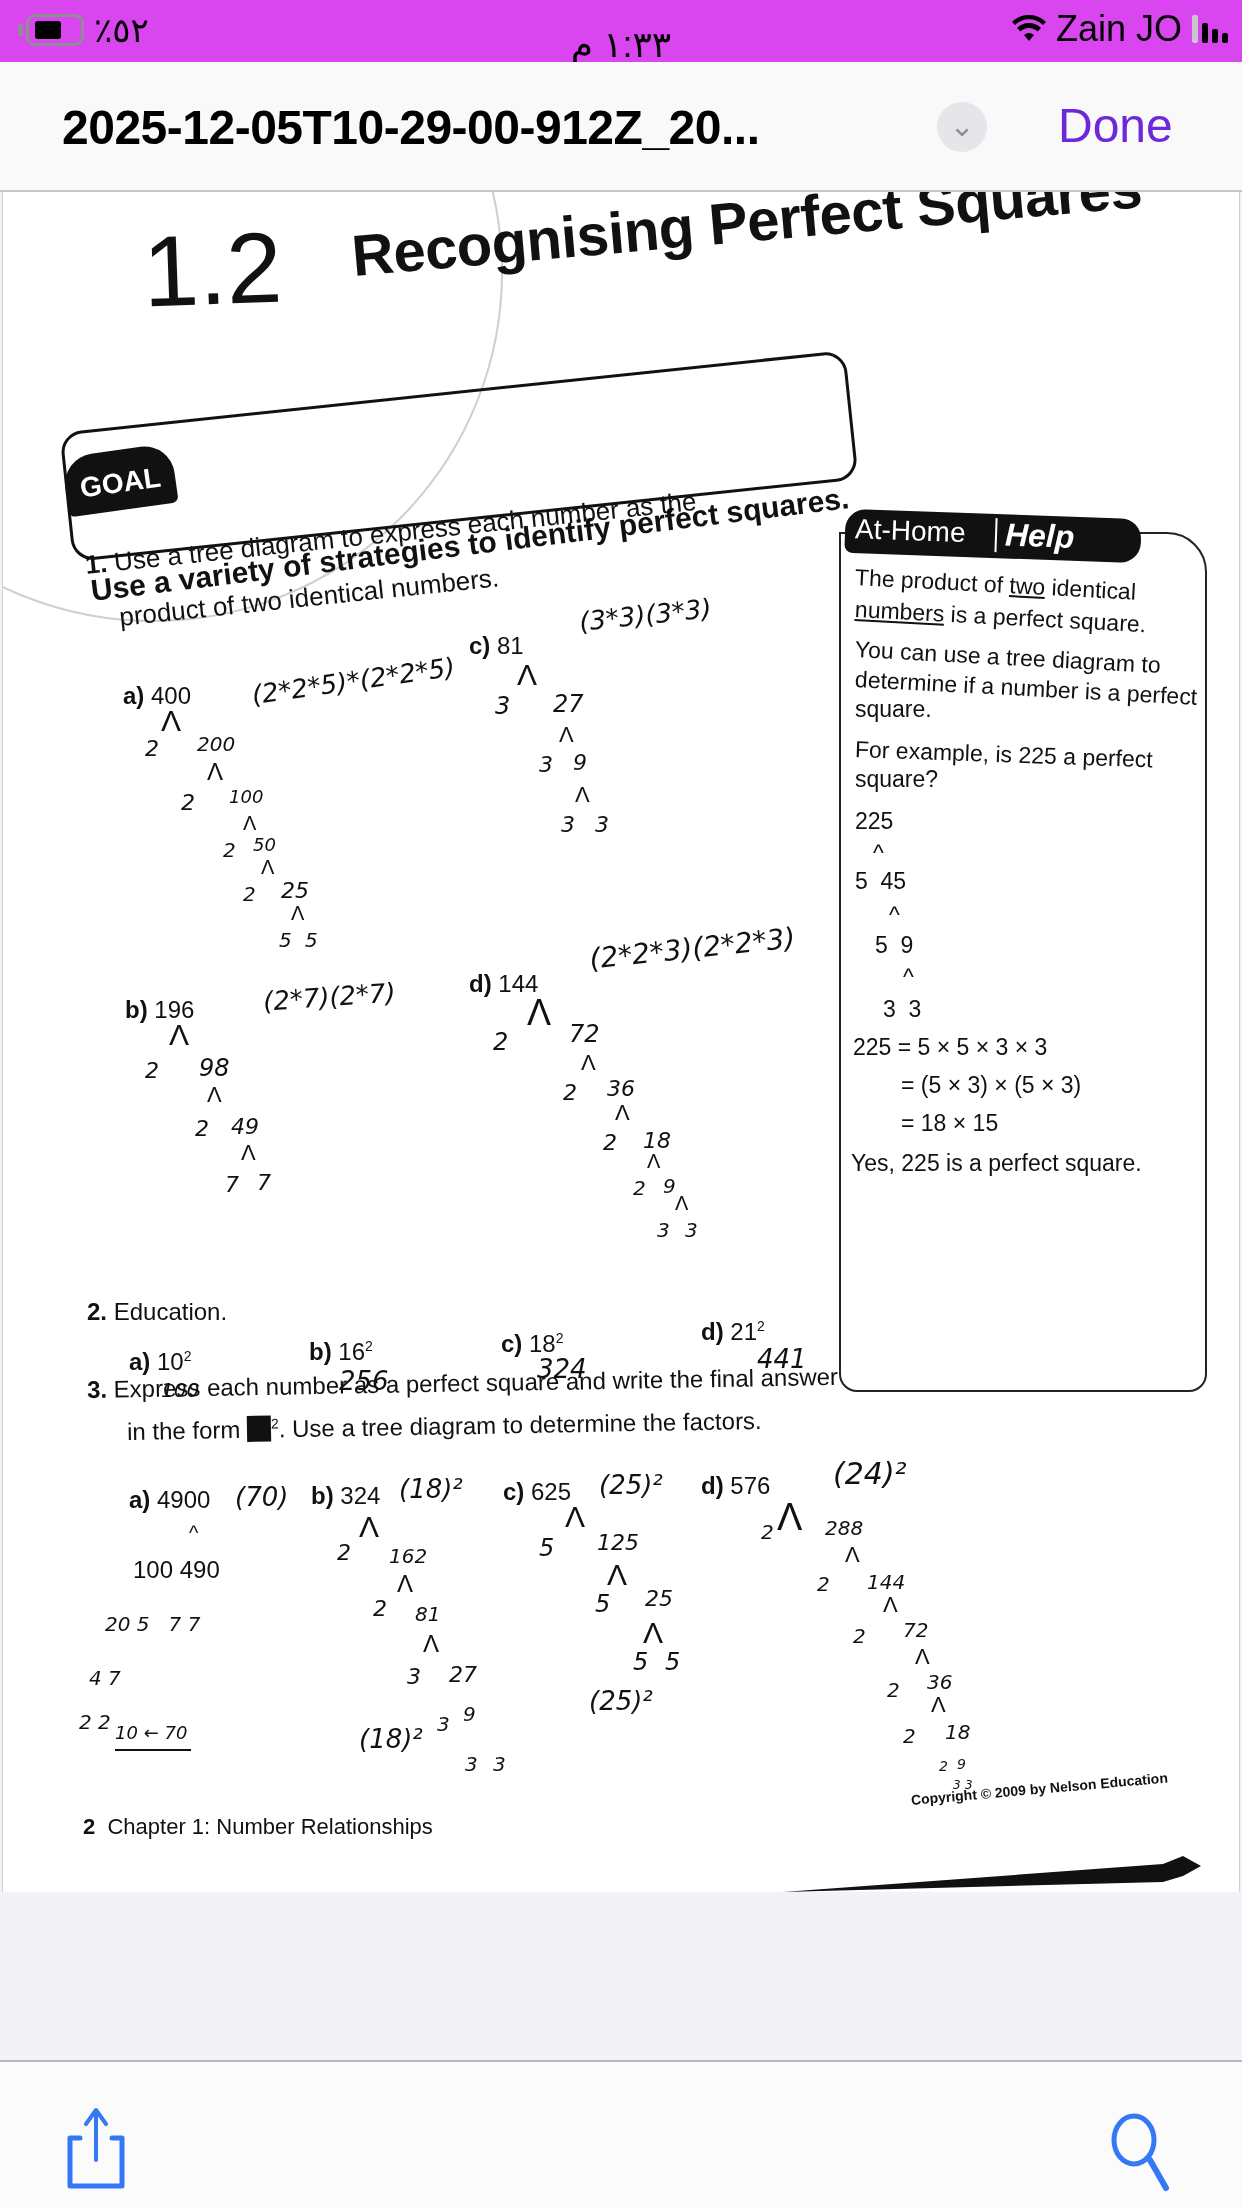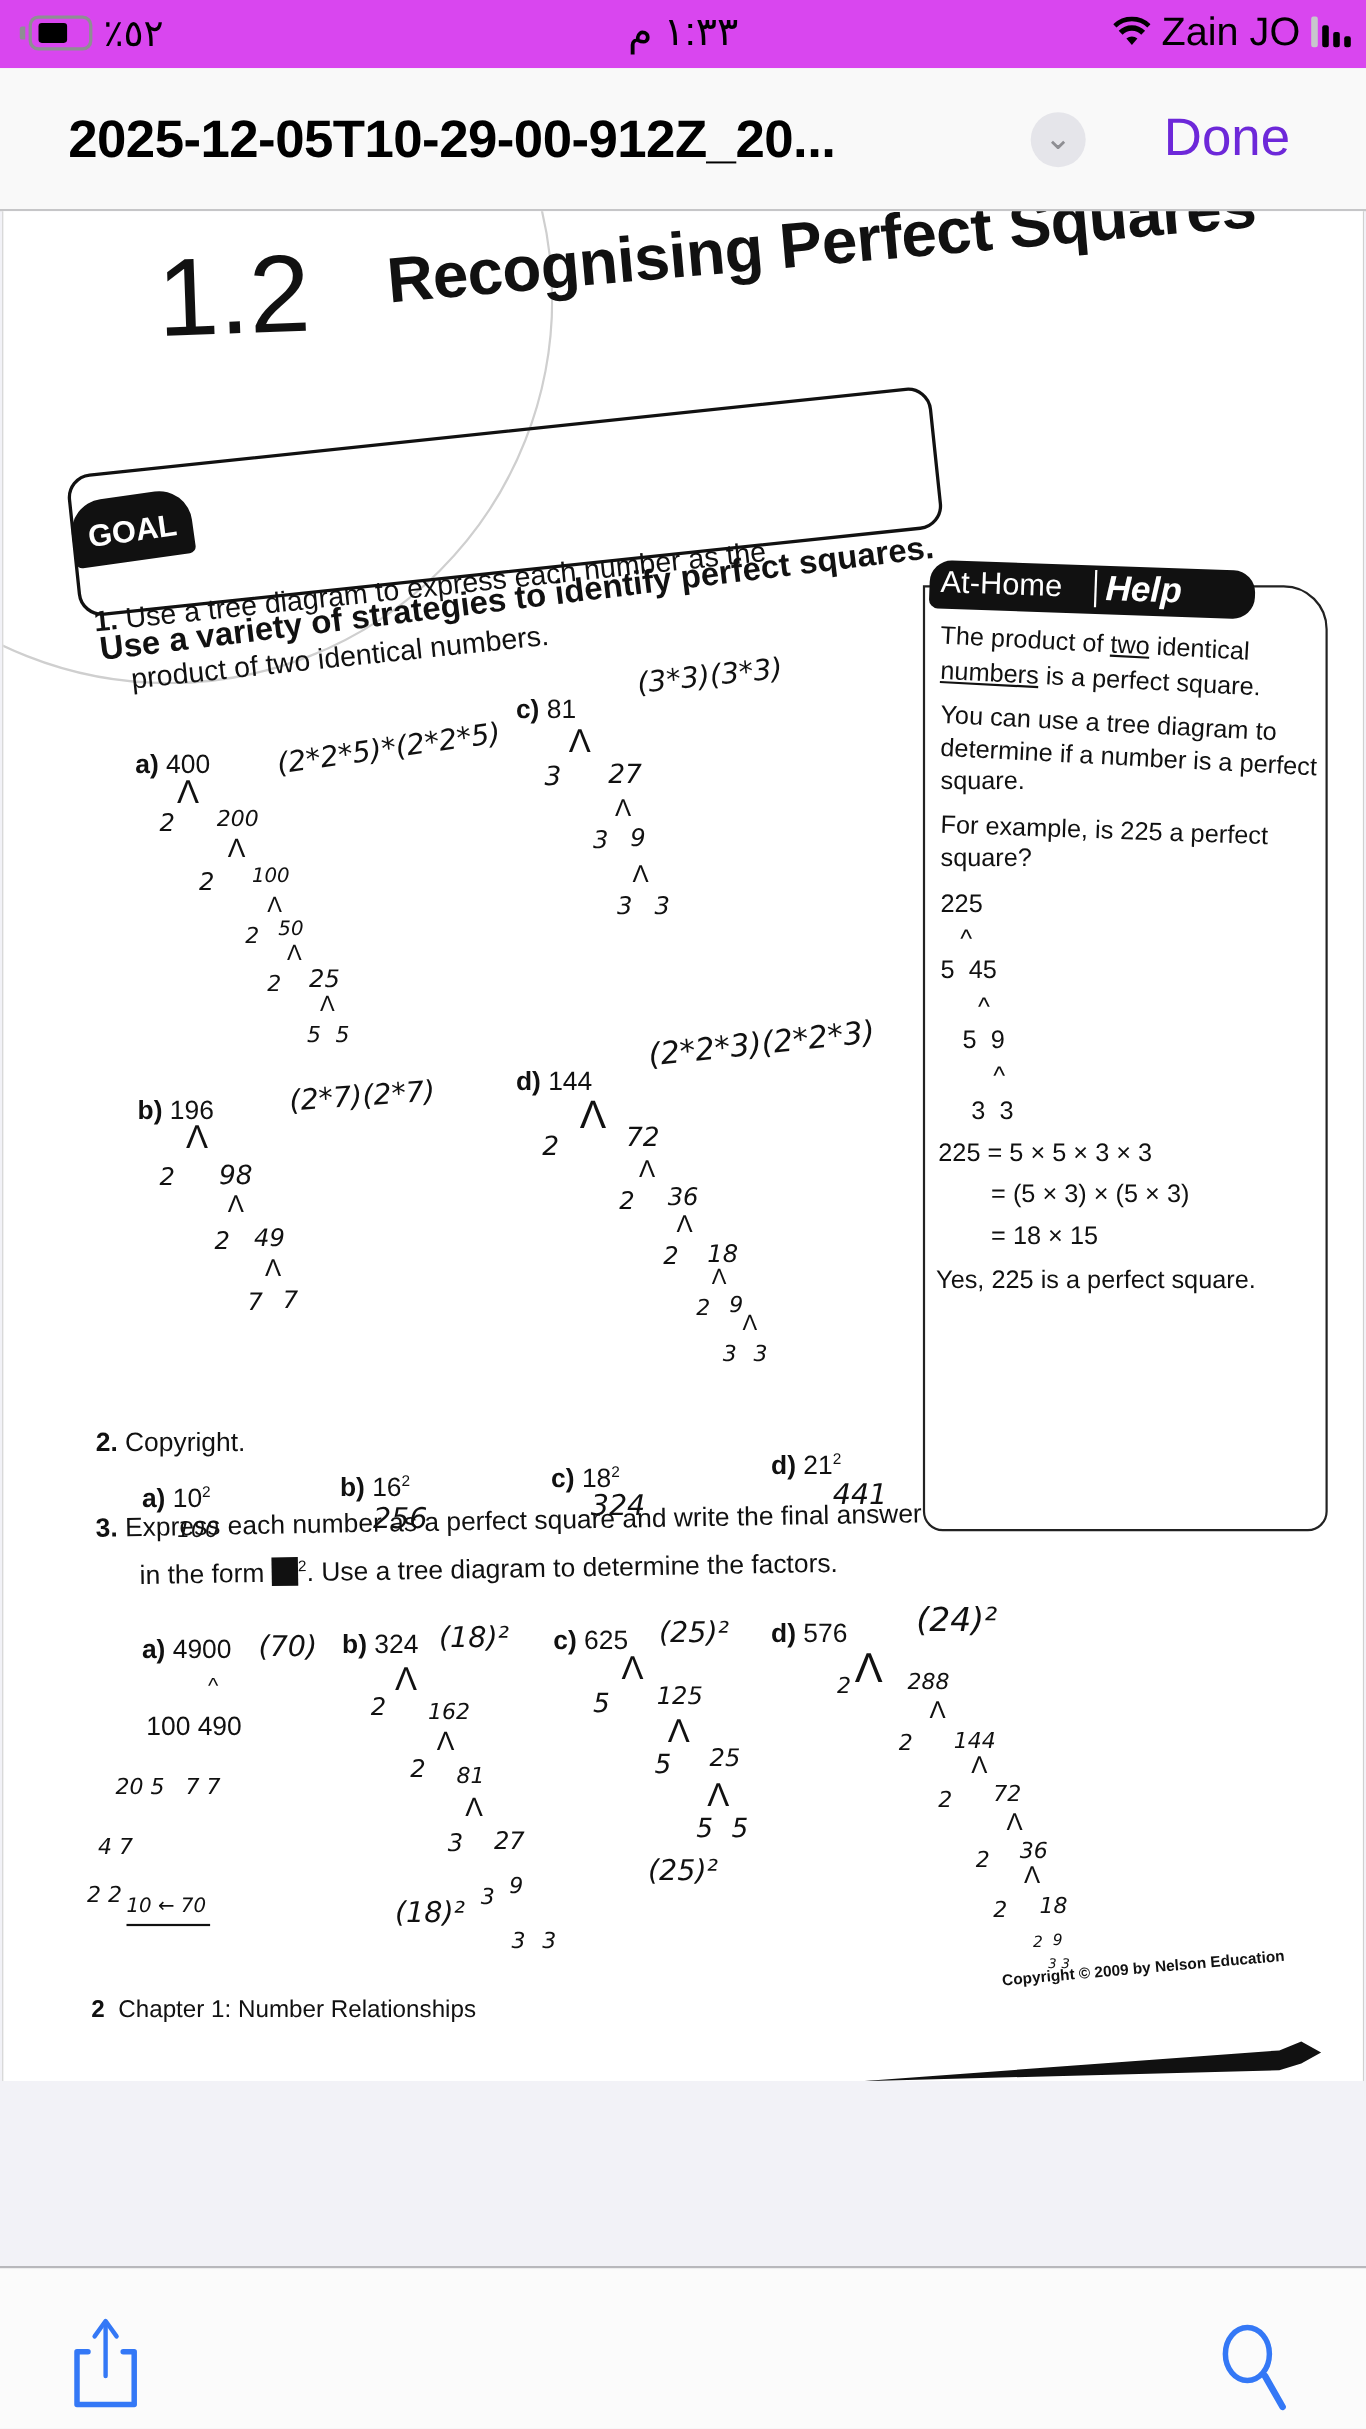--- a/index.html
+++ b/index.html
@@ -6,21 +6,21 @@
   html, body { width: 1242px; height: 2208px; overflow: hidden; background: #f2f2f7; font-family: "Liberation Sans", sans-serif; }
   .screen { position: relative; width: 1242px; height: 2208px; background: #f2f2f7; }
 
   
   .status-bar { position: absolute; left: 0; top: 0; width: 1242px; height: 62px; background: #d946ef; }
   .battery { position: absolute; left: 18px; top: 14px; width: 72px; height: 32px; }
   .battery .shell { position: absolute; left: 8px; top: 0; width: 58px; height: 32px; border: 3px solid #8e8e93; border-radius: 9px; }
   .battery .fill { position: absolute; left: 6px; top: 4px; width: 26px; height: 18px; background: #000; border-radius: 3px; }
   .battery .nub { position: absolute; left: 0; top: 10px; width: 5px; height: 12px; background: #8e8e93; border-radius: 2px 0 0 2px; }
   .battery-pct { position: absolute; left: 94px; top: 10px; font-size: 34px; color: #000; }
-  .clock { position: absolute; left: 0; width: 1242px; top: 8px; text-align: center; font-size: 36px; color: #000; }
+  .clock { position: absolute; left: 0; width: 1242px; top: 24px; text-align: center; font-size: 36px; color: #000; }
   .carrier-wrap { position: absolute; right: 14px; top: 8px; display: flex; align-items: center; gap: 10px; }
   .carrier { font-size: 36px; color: #000; }
   .signal { display: flex; align-items: flex-end; gap: 4px; height: 28px; }
   .signal span { width: 6px; background: #000; border-radius: 2px; }
   .signal span.dim { background: #c7c7cc; }
 
   
   .nav-bar { position: absolute; left: 0; top: 62px; width: 1242px; height: 130px; background: #f9f9f9; border-bottom: 2px solid #c6c6c8; }
   .doc-title { position: absolute; left: 62px; top: 38px; font-size: 48px; font-weight: bold; color: #000; letter-spacing: -0.5px; }
   .title-chevron { position: absolute; left: 937px; top: 40px; width: 50px; height: 50px; border-radius: 25px; background: #e5e5ea; color: #8e8e93; font-size: 30px; text-align: center; line-height: 48px; }
@@ -193,21 +193,21 @@
     <div class="abs help-line" style="left:852px;top:676px"><span>5</span>&nbsp;&nbsp;<span>45</span></div>
     <div class="abs help-line" style="left:886px;top:710px">^</div>
     <div class="abs help-line" style="left:872px;top:740px"><span>5</span>&nbsp;&nbsp;<span>9</span></div>
     <div class="abs help-line" style="left:900px;top:772px">^</div>
     <div class="abs help-line" style="left:880px;top:804px"><span>3</span>&nbsp;&nbsp;<span>3</span></div>
     <div class="abs help-line" style="left:850px;top:842px">225 = 5 × 5 × 3 × 3</div>
     <div class="abs help-line" style="left:898px;top:880px">= (5 × 3) × (5 × 3)</div>
     <div class="abs help-line" style="left:898px;top:918px">= 18 × 15</div>
     <div class="abs help-line" style="left:848px;top:958px">Yes, 225 is a perfect square.</div>
 
-    <div class="abs label" style="left:84px;top:1106px"><b>2.</b> <span>Copyright.</span></div>
+    <div class="abs label" style="left:84px;top:1106px"><b>2.</b> <span>Education.</span></div>
     <div class="abs label" style="left:126px;top:1156px"><b>a)</b> <span>10</span><sup style="font-size:14px">2</sup></div>
     <div class="abs hw" style="left:158px;top:1186px;font-size:20px">100</div>
     <div class="abs label" style="left:306px;top:1146px"><b>b)</b> <span>16</span><sup style="font-size:14px">2</sup></div>
     <div class="abs hw" style="left:336px;top:1174px">256</div>
     <div class="abs label" style="left:498px;top:1138px"><b>c)</b> <span>18</span><sup style="font-size:14px">2</sup></div>
     <div class="abs hw" style="left:534px;top:1162px">324</div>
     <div class="abs label" style="left:698px;top:1126px"><b>d)</b> <span>21</span><sup style="font-size:14px">2</sup></div>
     <div class="abs hw" style="left:754px;top:1152px">441</div>
 
     <div class="abs q-text" style="left:84px;top:1184px;font-size:24px;transform:rotate(-1deg);transform-origin:left"><b>3.</b> <span>Express each number as a perfect square and write the final answer</span></div>

